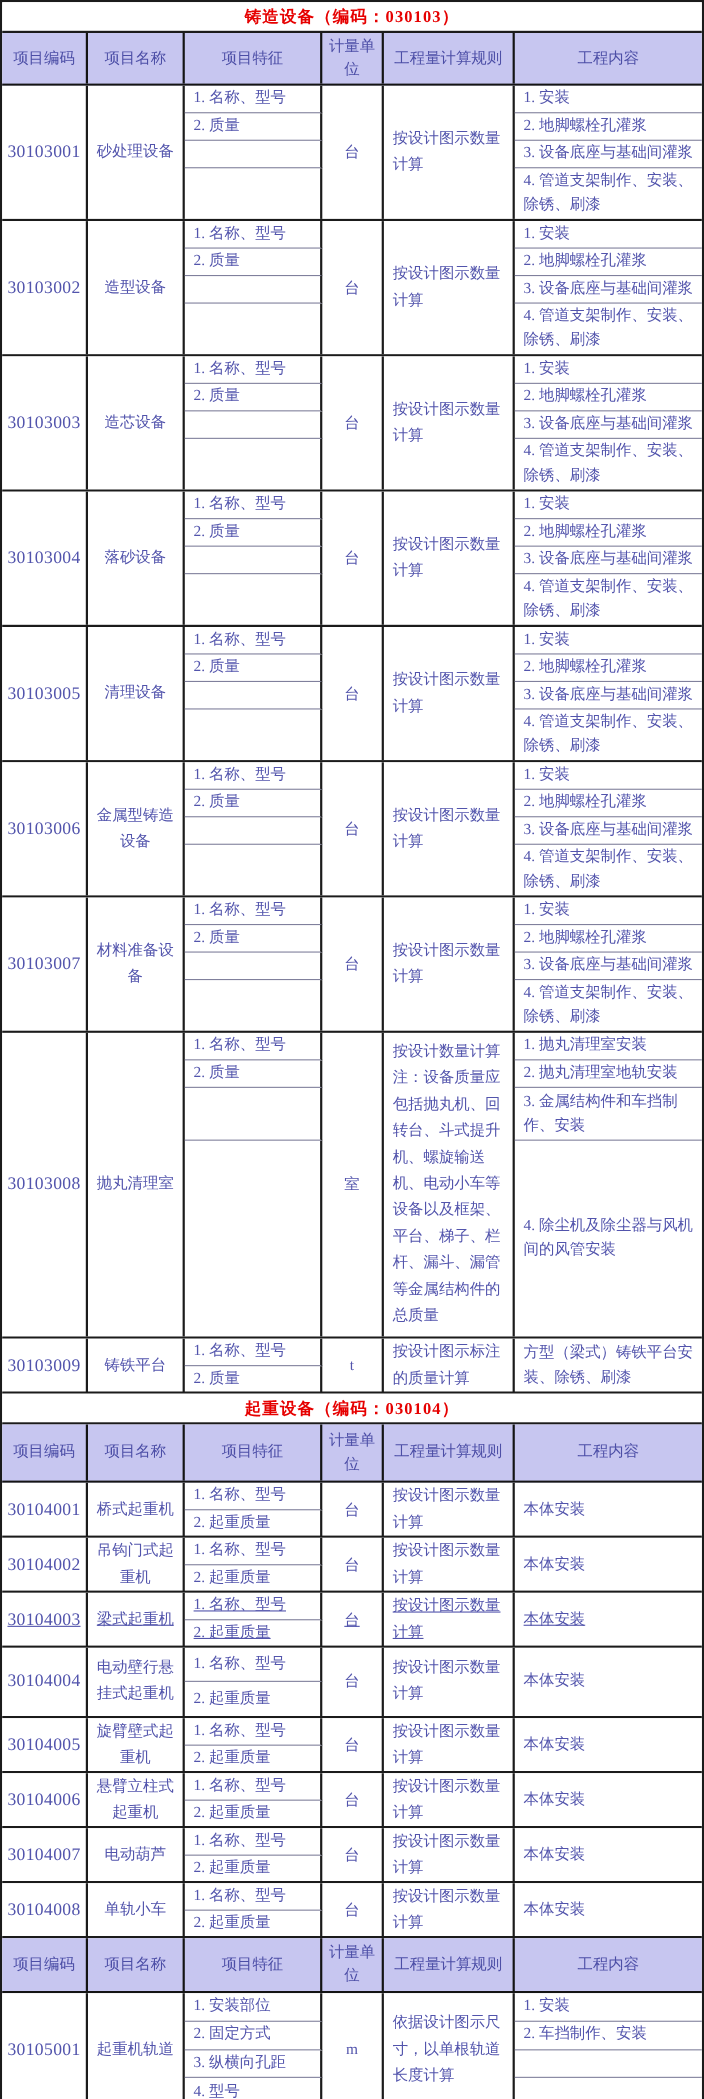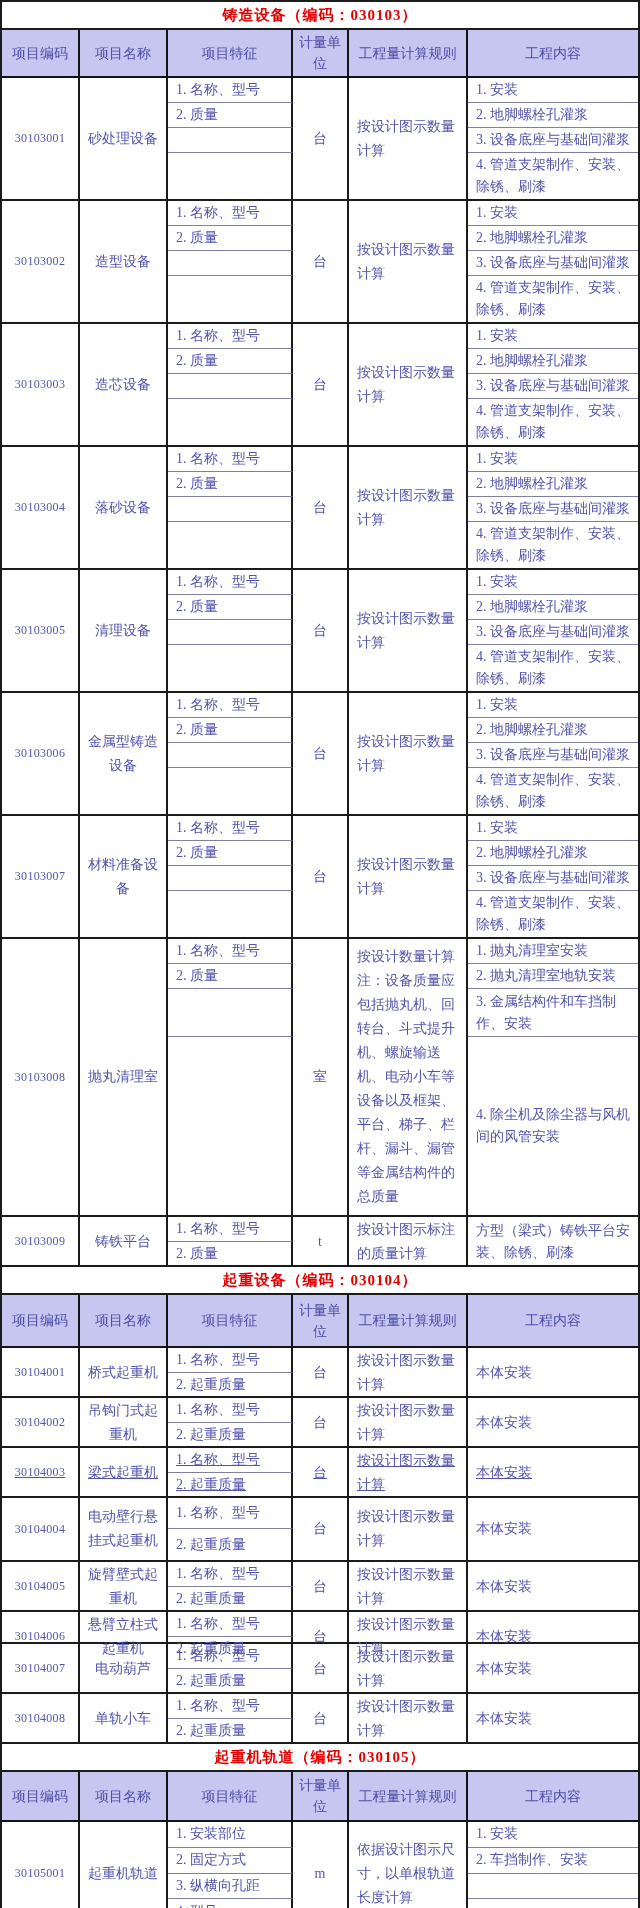--- a/index.html
+++ b/index.html
@@ -45,21 +45,21 @@
   .hdr .hcell:last-child { border-right: none; }
   .row {
     display: grid;
     grid-template-columns: 78px 88px 125px 56px 119px 1fr;
     border-bottom: 2px solid #1b1b1b;
     background: #ffffff;
   }
   .row:last-child { border-bottom: none; }
   .cell { border-right: 2px solid #1b1b1b; }
   .span { grid-row: 1 / -1; display: flex; align-items: center; justify-content: center; text-align: center; padding: 2px 3px; }
-  .code-cell { grid-column: 1; font-size: 12px; letter-spacing: 0.3px; }
+  .code-cell { grid-column: 1; font-size: 16px; letter-spacing: 0.3px; }
   .name-cell { grid-column: 2; line-height: 24px; }
   .unit-cell { grid-column: 4; }
   .rule-cell {
     grid-column: 5;
     justify-content: flex-start;
     text-align: left;
     padding: 3px 6px 3px 8px;
     line-height: 24px;
     white-space: pre-line;
   }
@@ -256,21 +256,21 @@
     </div>
     <div class="row" style="height: 50px; grid-template-rows: 1fr 1fr;">
       <div class="cell span code-cell">30104005</div>
       <div class="cell span name-cell">旋臂壁式起重机</div>
       <div class="cell sub feat" style="grid-row: 1;">1. 名称、型号</div>
       <div class="cell sub feat last" style="grid-row: 2;">2. 起重质量</div>
       <div class="cell span unit-cell">台</div>
       <div class="cell span rule-cell">按设计图示数量计算</div>
       <div class="sub cont last" style="grid-row: 1 / -1;">本体安装</div>
     </div>
-    <div class="row" style="height: 32px; grid-template-rows: 1fr 1fr;">
+    <div class="row" style="height: 50px; grid-template-rows: 1fr 1fr;">
       <div class="cell span code-cell">30104006</div>
       <div class="cell span name-cell">悬臂立柱式起重机</div>
       <div class="cell sub feat" style="grid-row: 1;">1. 名称、型号</div>
       <div class="cell sub feat last" style="grid-row: 2;">2. 起重质量</div>
       <div class="cell span unit-cell">台</div>
       <div class="cell span rule-cell">按设计图示数量计算</div>
       <div class="sub cont last" style="grid-row: 1 / -1;">本体安装</div>
     </div>
     <div class="row" style="height: 50px; grid-template-rows: 1fr 1fr;">
       <div class="cell span code-cell">30104007</div>
@@ -283,21 +283,20 @@
     </div>
     <div class="row" style="height: 50px; grid-template-rows: 1fr 1fr;">
       <div class="cell span code-cell">30104008</div>
       <div class="cell span name-cell">单轨小车</div>
       <div class="cell sub feat" style="grid-row: 1;">1. 名称、型号</div>
       <div class="cell sub feat last" style="grid-row: 2;">2. 起重质量</div>
       <div class="cell span unit-cell">台</div>
       <div class="cell span rule-cell">按设计图示数量计算</div>
       <div class="sub cont last" style="grid-row: 1 / -1;">本体安装</div>
     </div>
-    <div class="sec-title">起重机轨道（编码：030105）</div>
     <div class="hdr" style="min-height: 50px;">
       <div class="hcell">项目编码</div>
       <div class="hcell">项目名称</div>
       <div class="hcell">项目特征</div>
       <div class="hcell">计量单位</div>
       <div class="hcell">工程量计算规则</div>
       <div class="hcell">工程内容</div>
     </div>
     <div class="row" style="height: 103px; grid-template-rows: 1fr 1fr 1fr 1fr;">
       <div class="cell span code-cell">30105001</div>

